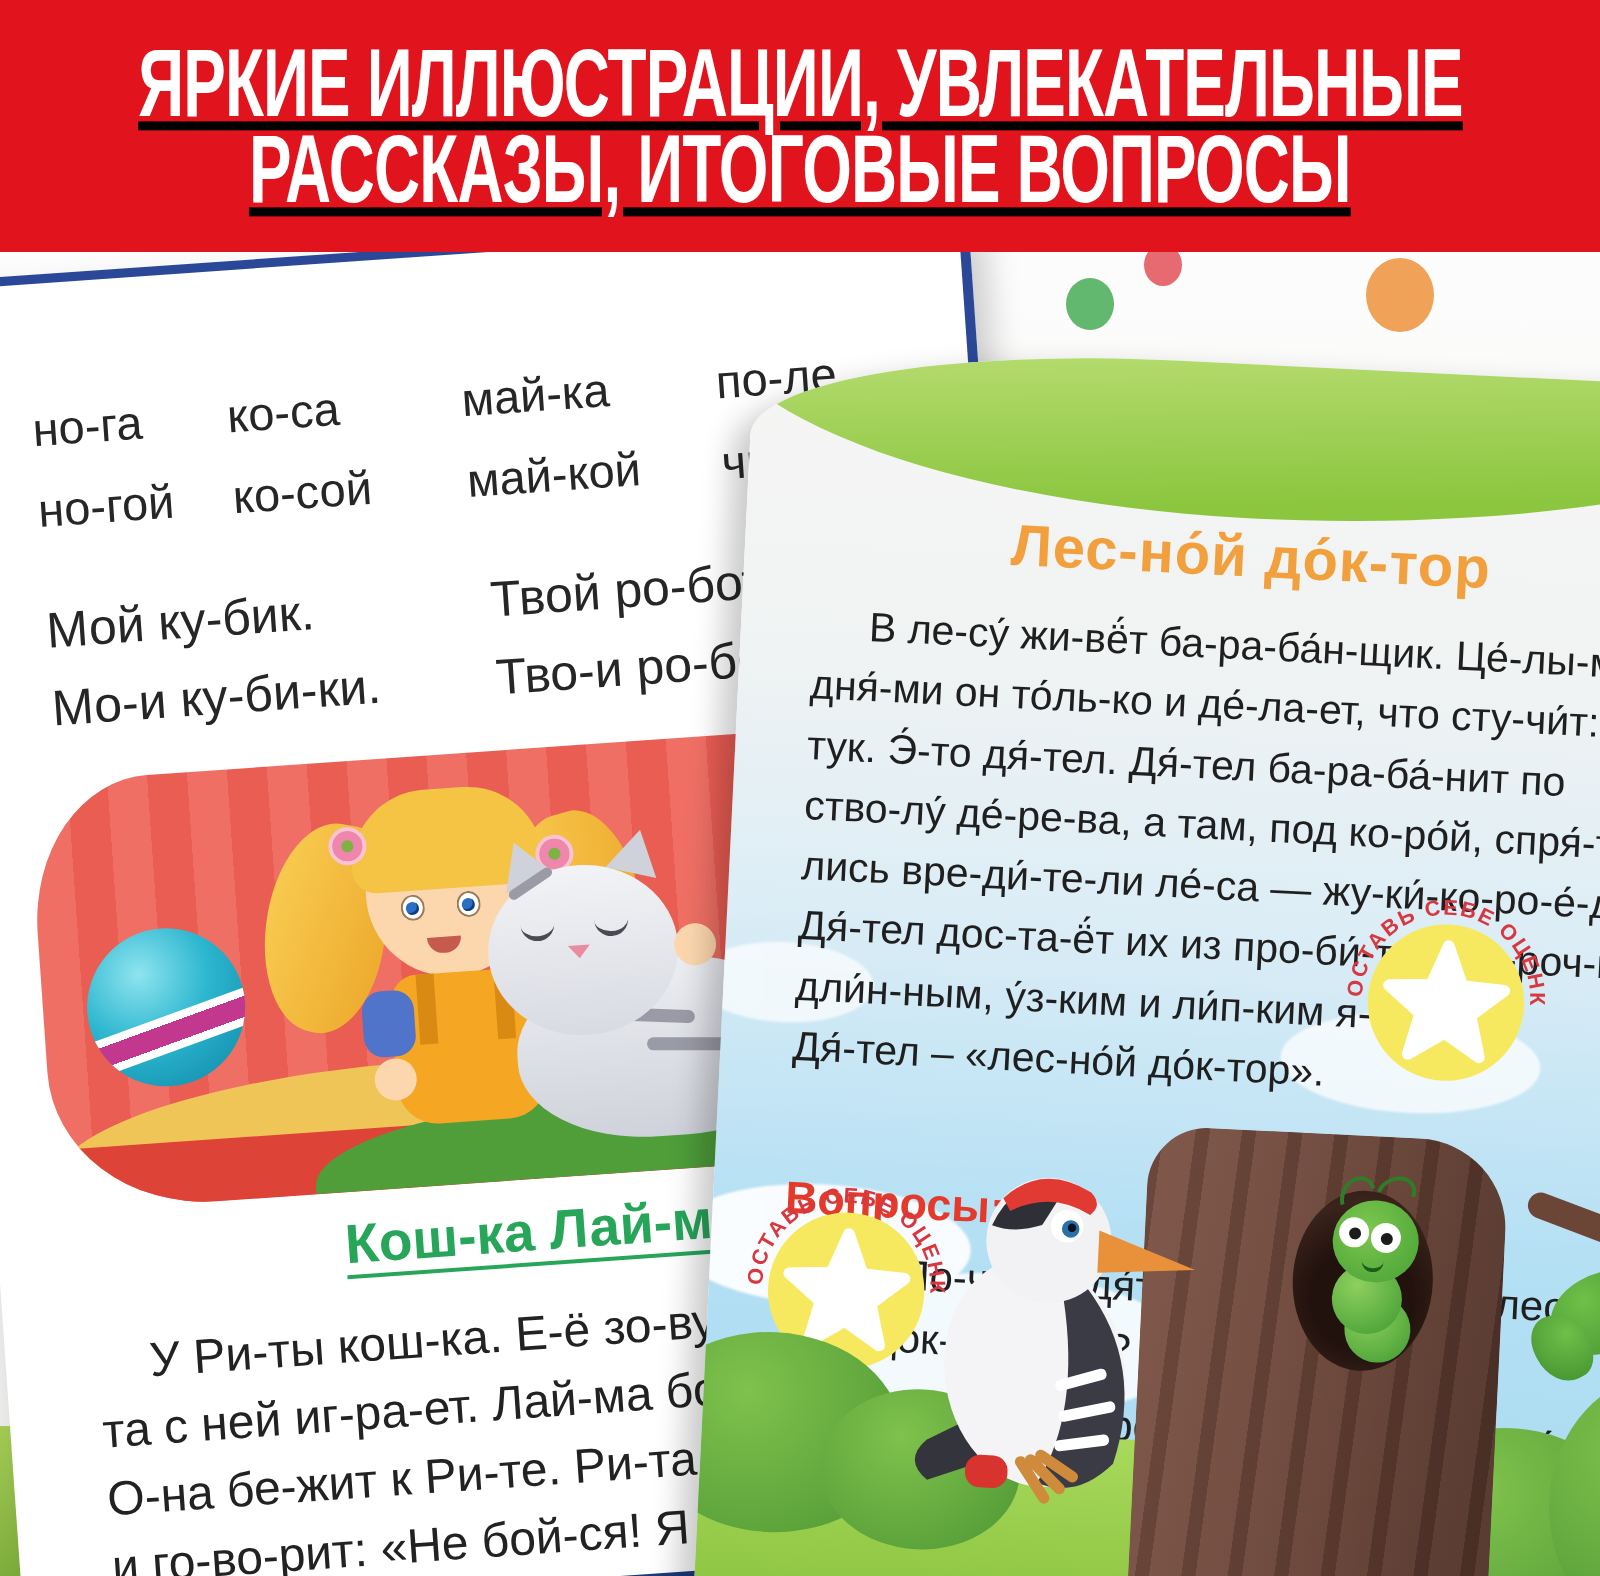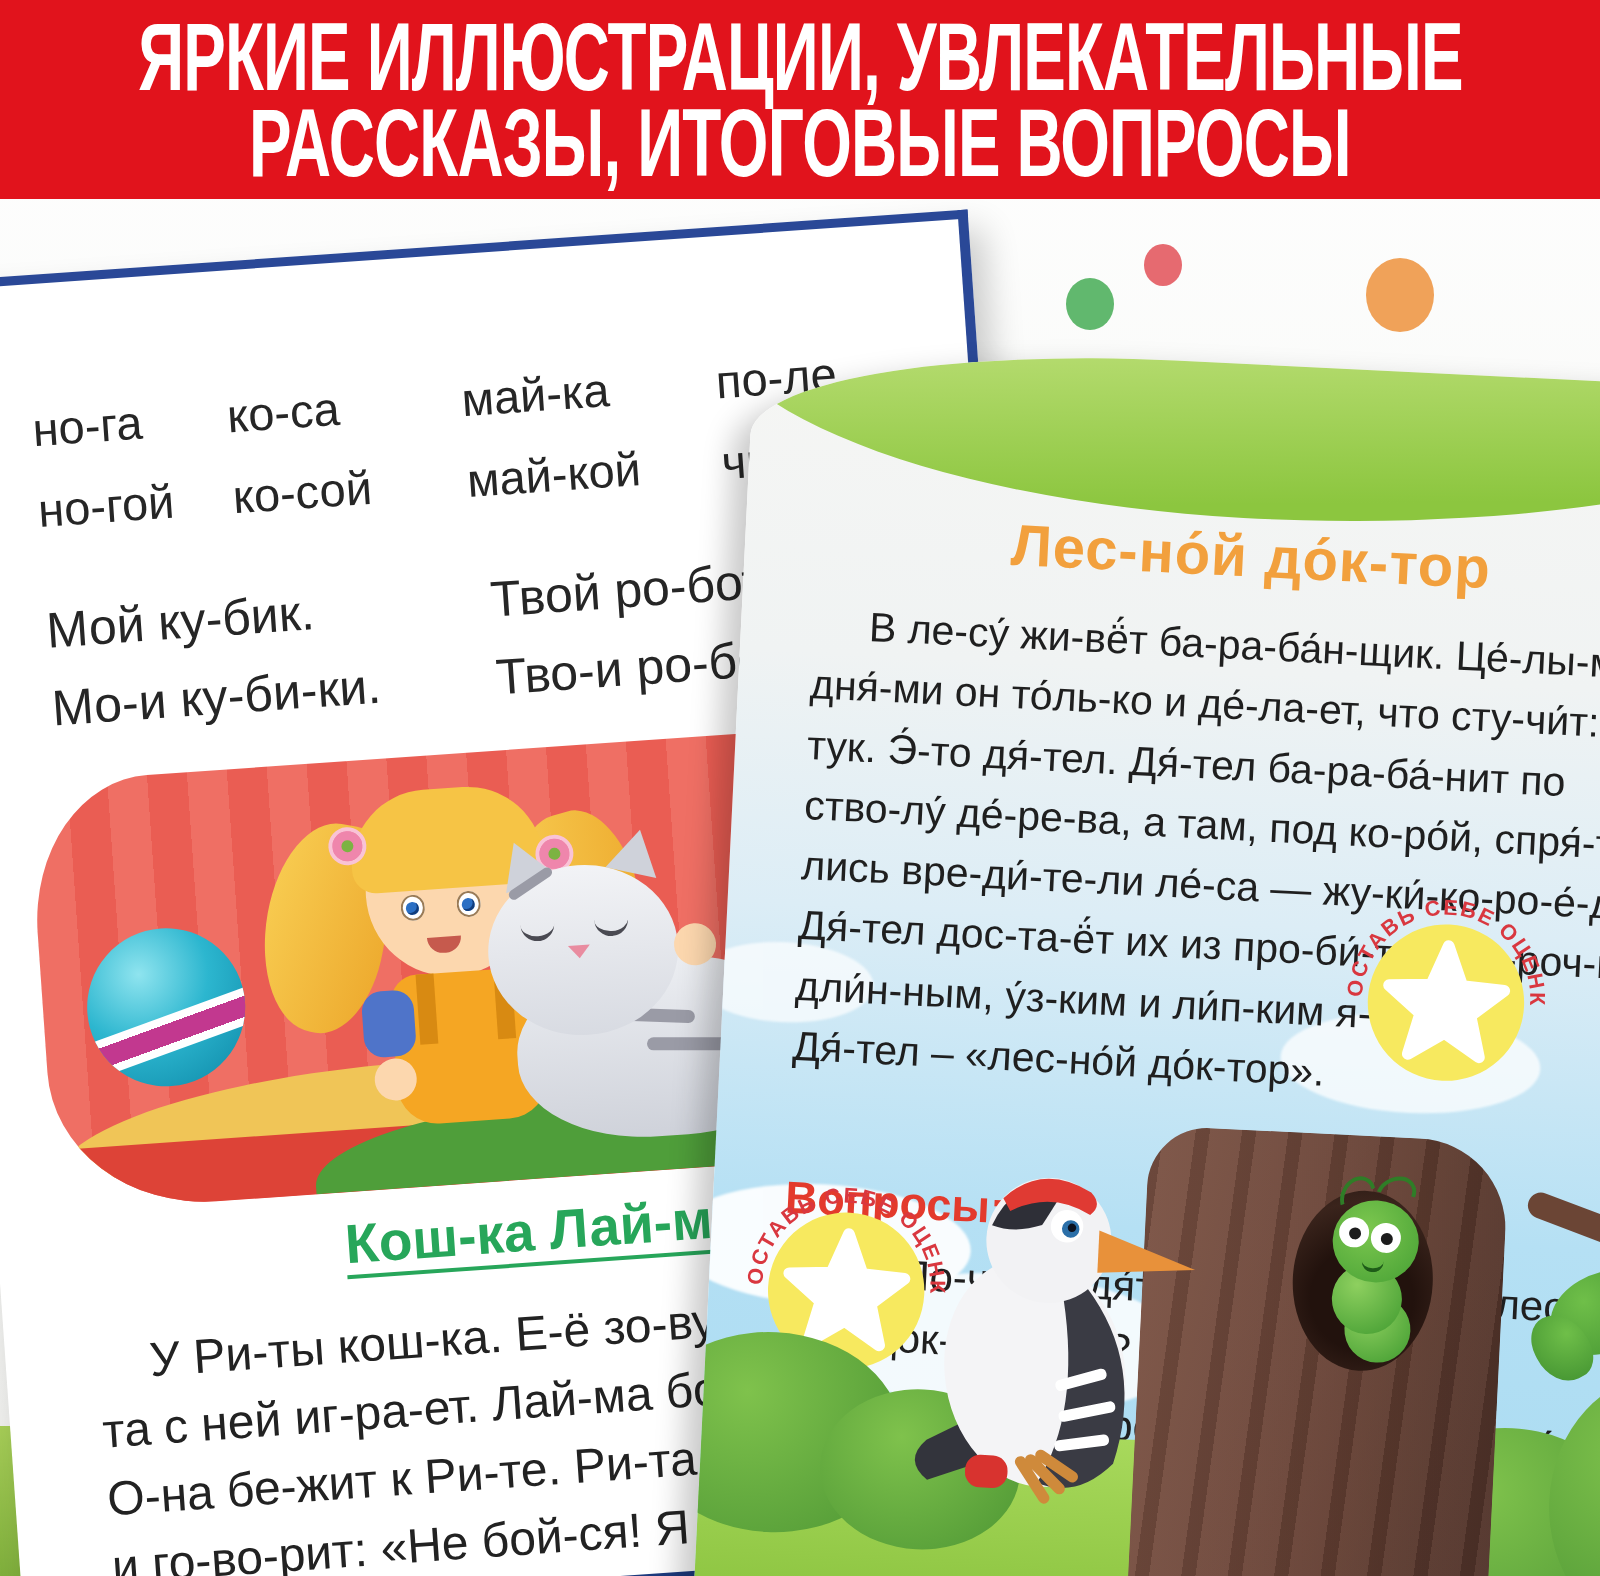--- a/index.html
+++ b/index.html
@@ -1,21 +1,21 @@
 <!DOCTYPE html>
 <html><head>
 <meta charset="utf-8">
 <style>
   html,body{margin:0;padding:0;background:#cfcfcf;}
   .stage{position:relative;width:1600px;height:1576px;overflow:hidden;
          background:linear-gradient(180deg,#ffffff 0%,#f7f8f6 45%,#ececea 100%);
          font-family:"Liberation Sans","DejaVu Sans",sans-serif;}
   
-  .banner{position:absolute;left:0;top:0;width:100%;height:199px;background:#e1131c;
-          z-index:10;display:flex;flex-direction:column;align-items:center;justify-content:center;}
+  .banner{position:absolute;left:0;top:0;width:100%;height:252px;background:#e1131c;
+          z-index:10;display:flex;flex-direction:column;align-items:center;justify-content:center;text-decoration:underline;}
   .banner .bline{color:#fff;font-weight:800;font-size:76px;white-space:nowrap;
                  transform:scale(.84,1.28);letter-spacing:-1px;line-height:86px;}
   
   .dot{position:absolute;border-radius:50%;z-index:1;}
   .dot.green{left:1066px;top:278px;width:48px;height:52px;background:#61b86e;}
   .dot.pink{left:1144px;top:244px;width:38px;height:42px;background:#e66a70;}
   .dot.orange{left:1366px;top:258px;width:68px;height:74px;background:#f0a259;}
   .bg-green{position:absolute;left:0;bottom:0;width:780px;height:150px;z-index:0;
             background:linear-gradient(180deg,#a6cd57,#7fae3c);}
   

